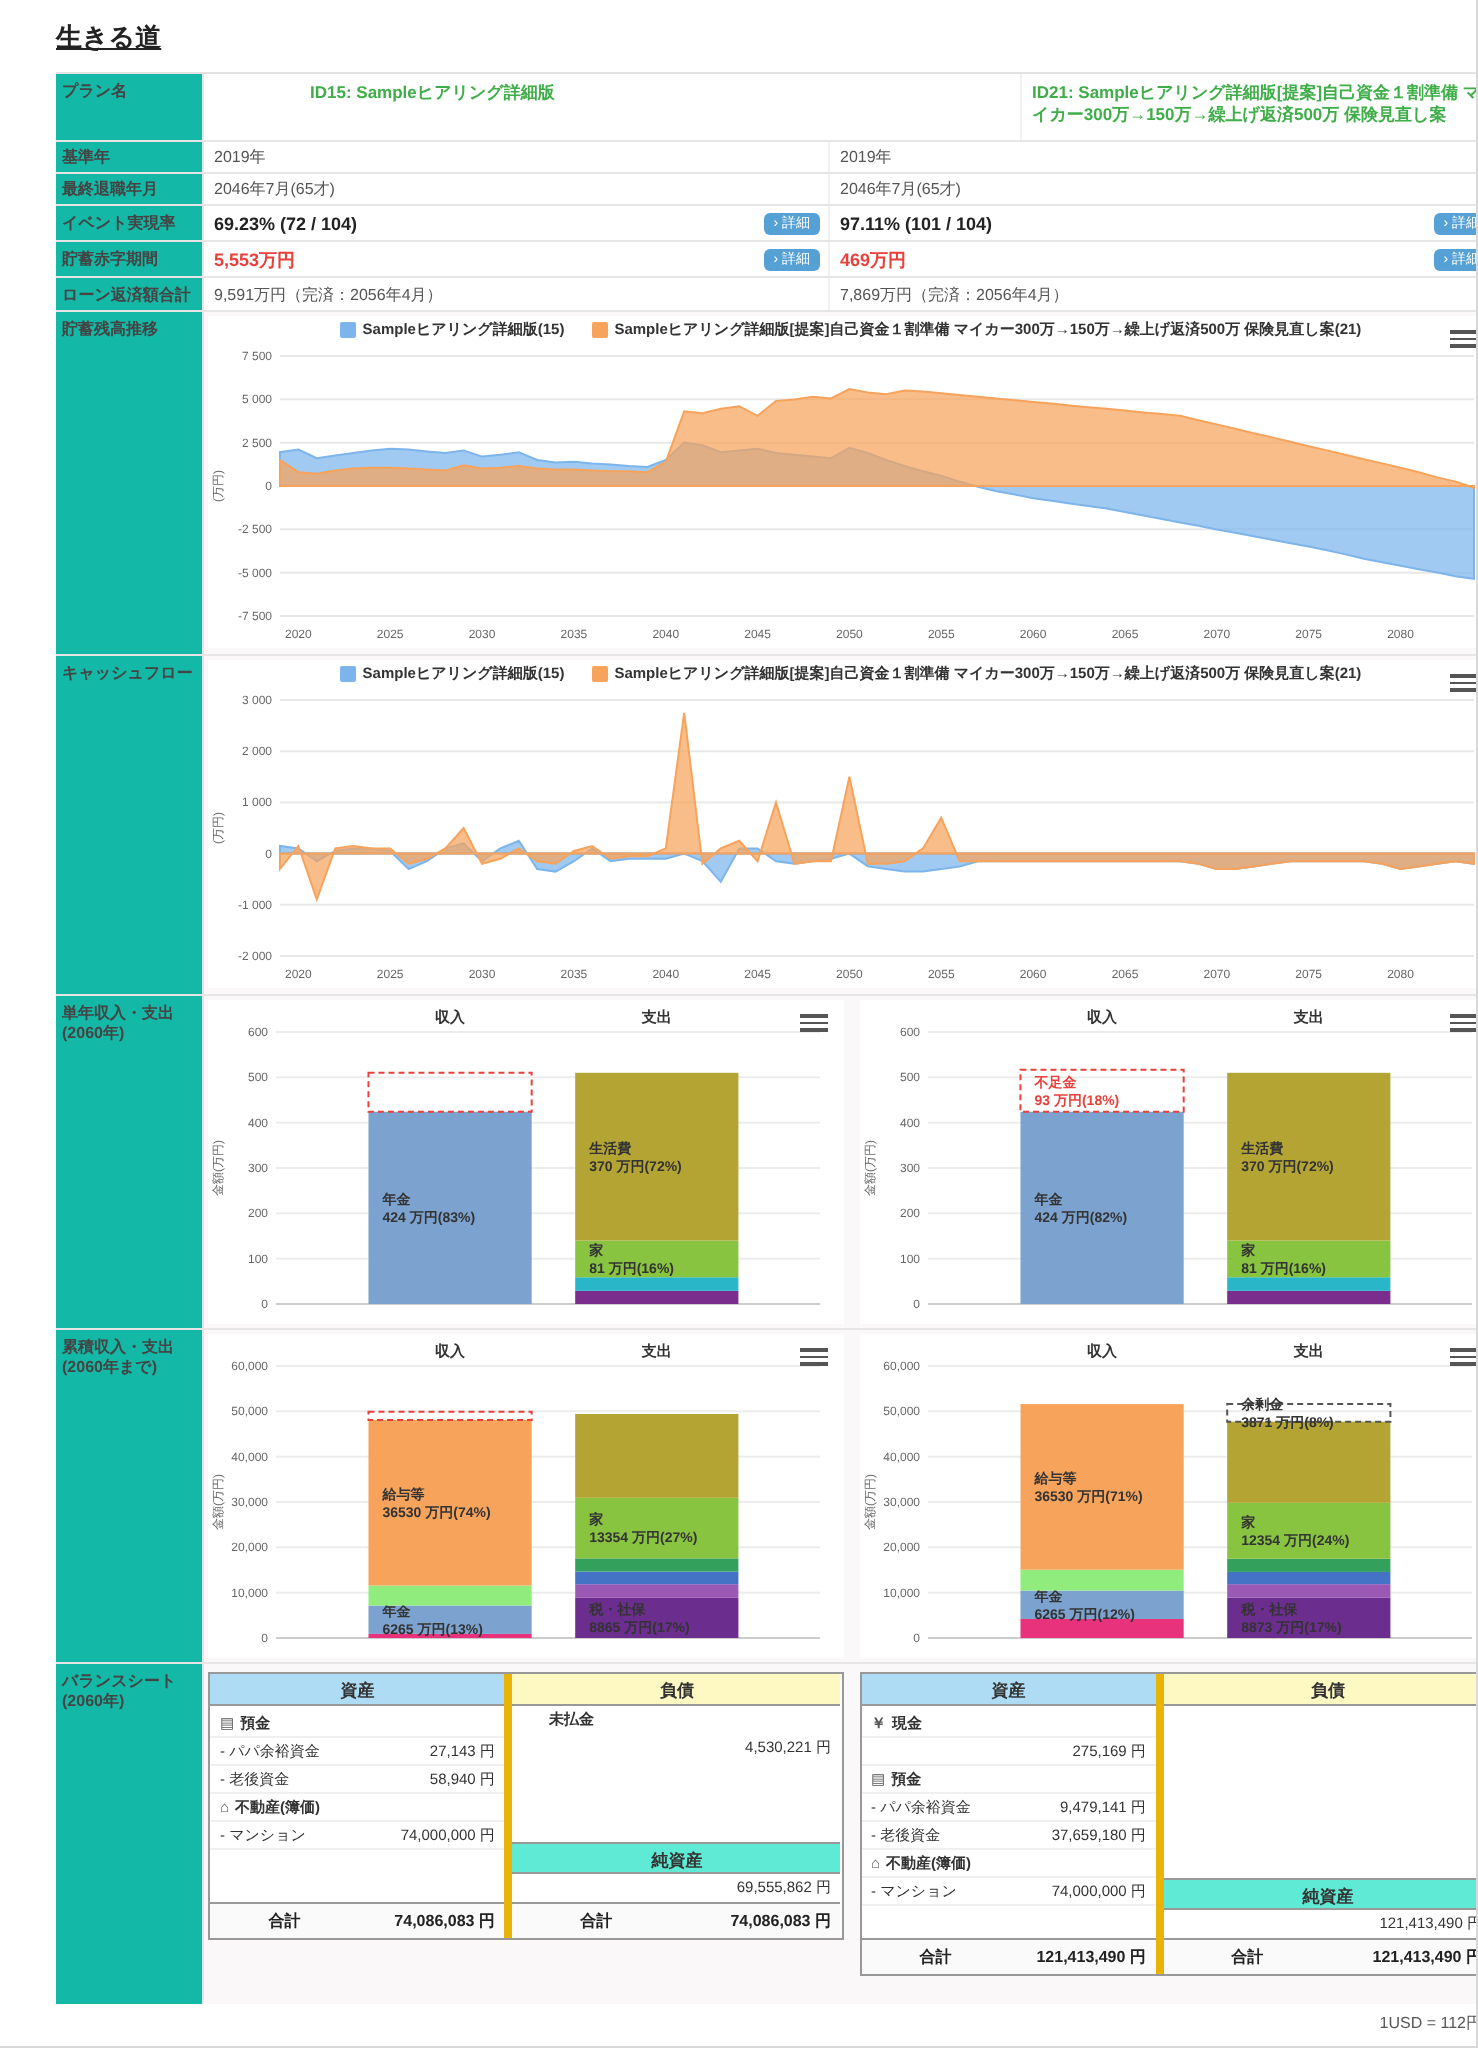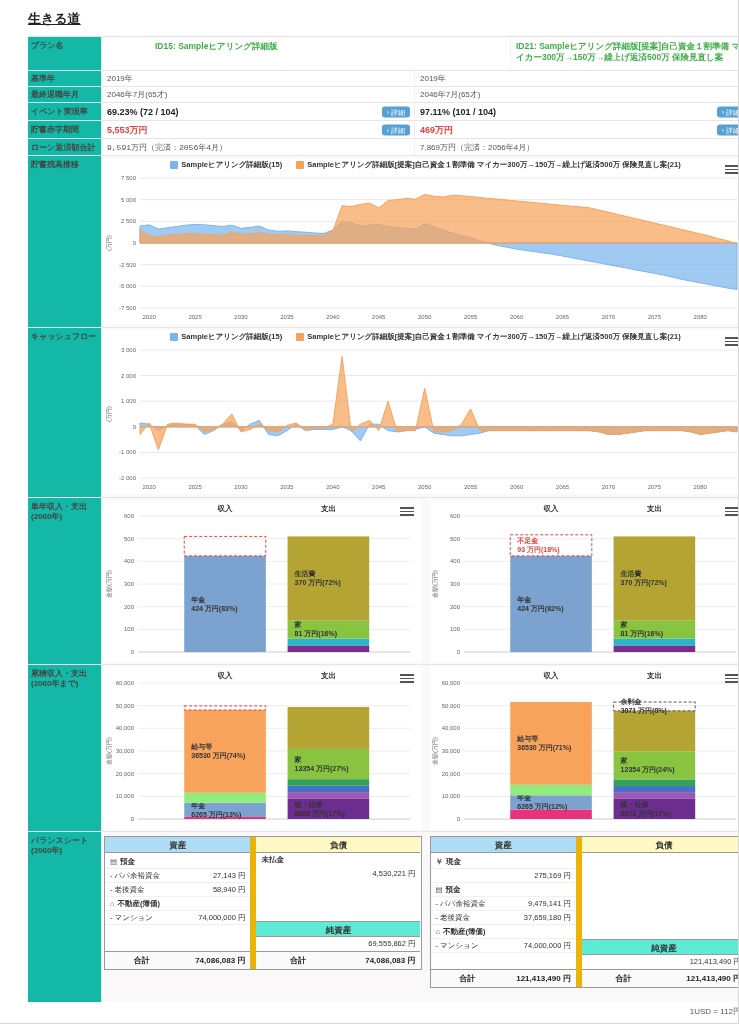--- a/index.html
+++ b/index.html
@@ -35,21 +35,21 @@
   .legend .li { display: flex; align-items: center; gap: 3px; white-space: nowrap; }
   .sw { width: 8px; height: 8px; display: inline-block; border-radius: 1px; }
   .burger { position: absolute; top: 5px; right: 8px; width: 14px; cursor: pointer; }
   .burger span { display: block; height: 1.5px; background: #555; margin: 2px 0; }
   .two-panels { display: flex; gap: 8px; }
   .two-panels .panel { flex: 1; }
   
   .bs-wrap { display: flex; gap: 8px; align-items: flex-start; }
   .bs { flex: 1; background: #fff; border: 1px solid #999; display: flex; font-size: 7.5px; }
   .bs-col { display: flex; flex-direction: column; }
-  .bs-assets { width: 48%; border-right: 6px solid #eab308; }
+  .bs-assets { width: 48%; border-right: 4px solid #eab308; }
   .bs-liab { width: 52%; }
   .bs-head { height: 16px; line-height: 16px; text-align: center; font-weight: bold; font-size: 8.5px; color: #333; border-bottom: 1px solid #999; }
   .h-assets { background: #aedcf4; }
   .h-liab { background: #fef9c3; }
   .h-net { background: #5eead4; border-top: 1px solid #999; }
   .bs-body { flex: 1; display: flex; flex-direction: column; padding: 2px 0; }
   .bs-row { display: flex; justify-content: space-between; align-items: center; min-height: 14px; padding: 0 5px; border-bottom: 1px solid #f0f0f0; }
   .bs-row.section { font-weight: bold; color: #333; }
   .bs-row .bs-value { text-align: right; flex: 1; }
   .bs-icon { display: inline-block; margin-right: 3px; color: #555; }
@@ -106,21 +106,21 @@
         <button class="btn-detail">› 詳細</button>
       </div>
       <div class="tcell c2 red">
         <span>469万円</span>
         <button class="btn-detail">› 詳細</button>
       </div>
     </div>
 
     <div class="trow" style="height:17px;">
       <div class="tlabel" style="padding-top:4px;">ローン返済額合計</div>
-      <div class="tcell c1" style="padding-top:4px;font-family:Liberation Mono, monospace;">9,591万円（完済：2056年4月）</div>
+      <div class="tcell c1" style="padding-top:4px;">9,591万円（完済：2056年4月）</div>
       <div class="tcell c2" style="padding-top:4px;">7,869万円（完済：2056年4月）</div>
     </div>
 
     <div class="trow" style="height:172px;">
       <div class="tlabel">貯蓄残高推移</div>
       <div class="tcontent">
         <div class="panel" style="height:166px;">
           <div class="legend">
             <span class="li">
                 <span class="sw" style="background: rgb(124, 181, 236);"></span>
@@ -447,21 +447,21 @@
                   </div>
                 </div>
               <div class="bs-total">
                 <span class="t-label">合計</span>
                 <span class="t-value">74,086,083 円</span>
               </div>
             </div>
             <div class="bs-col bs-liab">
               <div class="bs-head h-liab">負債</div>
               <div class="liab-body">
-                <div class="bs-row section" style="border-bottom:none;">
+                <div class="bs-row section" style="border-bottom:none;margin-left:13px;">
                     <span>未払金</span>
                   </div>
                 <div class="bs-row" style="border-bottom:none;">
                     <span class="bs-value">4,530,221 円</span>
                   </div>
                 <div class="bs-spacer"></div>
                 <div class="bs-head h-net">純資産</div>
                 <div class="bs-row" style="border-bottom:none;">
                     <span class="bs-value">69,555,862 円</span>
                   </div>

